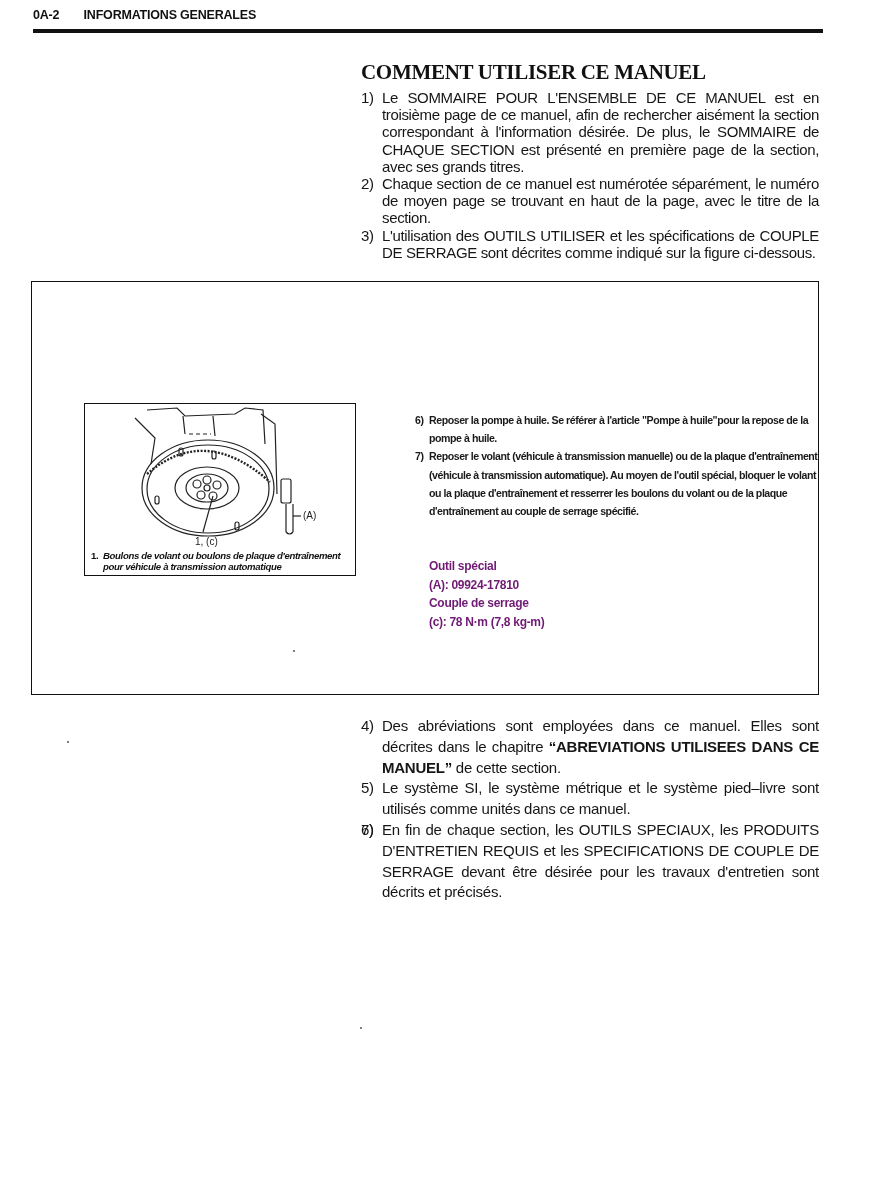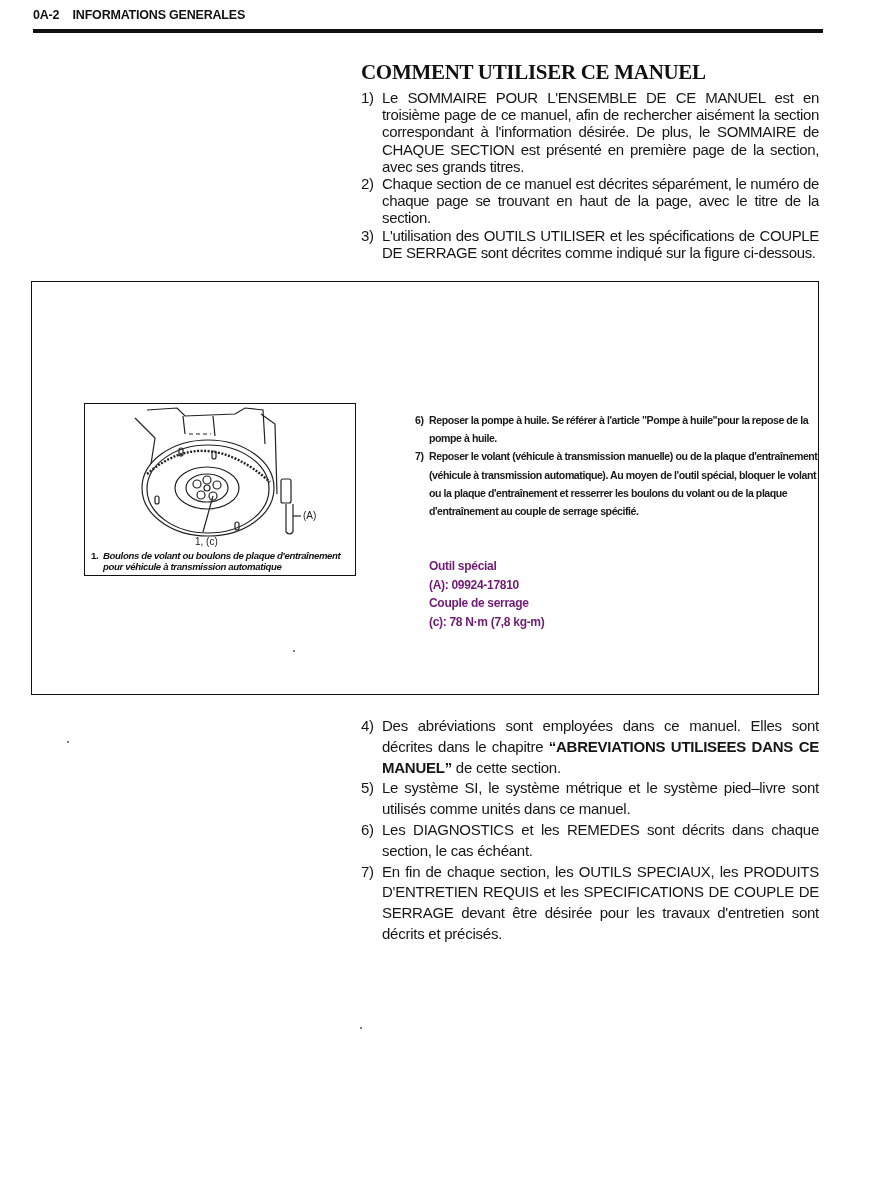--- a/index.html
+++ b/index.html
@@ -17,21 +17,21 @@
     }
     .page-header {
       position: absolute;
       left: 33px;
       top: 8px;
       font-size: 12.5px;
       font-weight: bold;
       letter-spacing: -0.2px;
       color: #111;
     }
-    .page-header .num { margin-right: 10px; }
+    .page-header .num { margin-right: 21px; }
     .header-rule {
       position: absolute;
       left: 33px;
       top: 29px;
       width: 790px;
       height: 4px;
       background: #111;
     }
     .section-title {
       position: absolute;
@@ -162,21 +162,21 @@
 
 <h1 class="section-title">COMMENT UTILISER CE MANUEL</h1>
 
 <ol class="list top">
   <li>
     <span class="n">1)</span>
     <span>Le SOMMAIRE POUR L'ENSEMBLE DE CE MANUEL est en troisième page de ce manuel, afin de rechercher aisément la section correspondant à l'information désirée. De plus, le SOMMAIRE de CHAQUE SECTION est présenté en première page de la section, avec ses grands titres.</span>
   </li>
   <li>
     <span class="n">2)</span>
-    <span>Chaque section de ce manuel est décrites séparément, le numéro de chaque page se trouvant en haut de la page, avec le titre de la section.</span>
+    <span>Chaque section de ce manuel est numérotée séparément, le numéro de moyen page se trouvant en haut de la page, avec le titre de la section.</span>
   </li>
   <li>
     <span class="n">3)</span>
     <span>L'utilisation des OUTILS UTILISER et les spécifications de COUPLE DE SERRAGE sont décrites comme indiqué sur la figure ci-dessous.</span>
   </li>
 </ol>
 
 <div class="example-frame"></div>
 
 <div class="figure-box">
@@ -245,21 +245,20 @@
   <li>
     <span class="n">4)</span>
     <span>Des abréviations sont employées dans ce manuel. Elles sont décrites dans le chapitre </span><b>“ABREVIATIONS UTILISEES DANS CE MANUEL”</b><span> de cette section.</span>
   </li>
   <li>
     <span class="n">5)</span>
     <span>Le système SI, le système métrique et le système pied–livre sont utilisés comme unités dans ce manuel.</span>
   </li>
   <li>
     <span class="n">6)</span>
-    <span>Les DIAGNOSTICS et les REMEDES sont décrits dans chaque section, le cas échéant.</span>
   </li>
   <li>
     <span class="n">7)</span>
     <span>En fin de chaque section, les OUTILS SPECIAUX, les PRODUITS D'ENTRETIEN REQUIS et les SPECIFICATIONS DE COUPLE DE SERRAGE devant être désirée pour les travaux d'entretien sont décrits et précisés.</span>
   </li>
 </ol>
 
 <div class="speck" style="left:67px; top:741px;"></div>
 <div class="speck" style="left:293px; top:650px;"></div>
 <div class="speck" style="left:360px; top:1027px;"></div>

